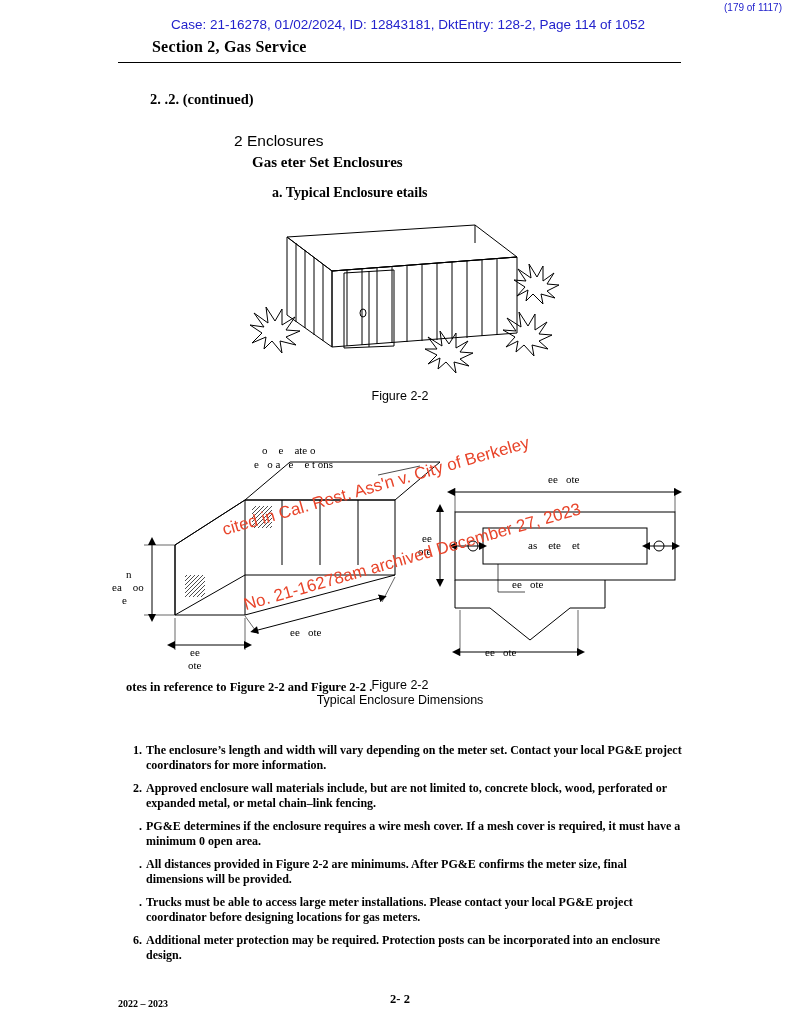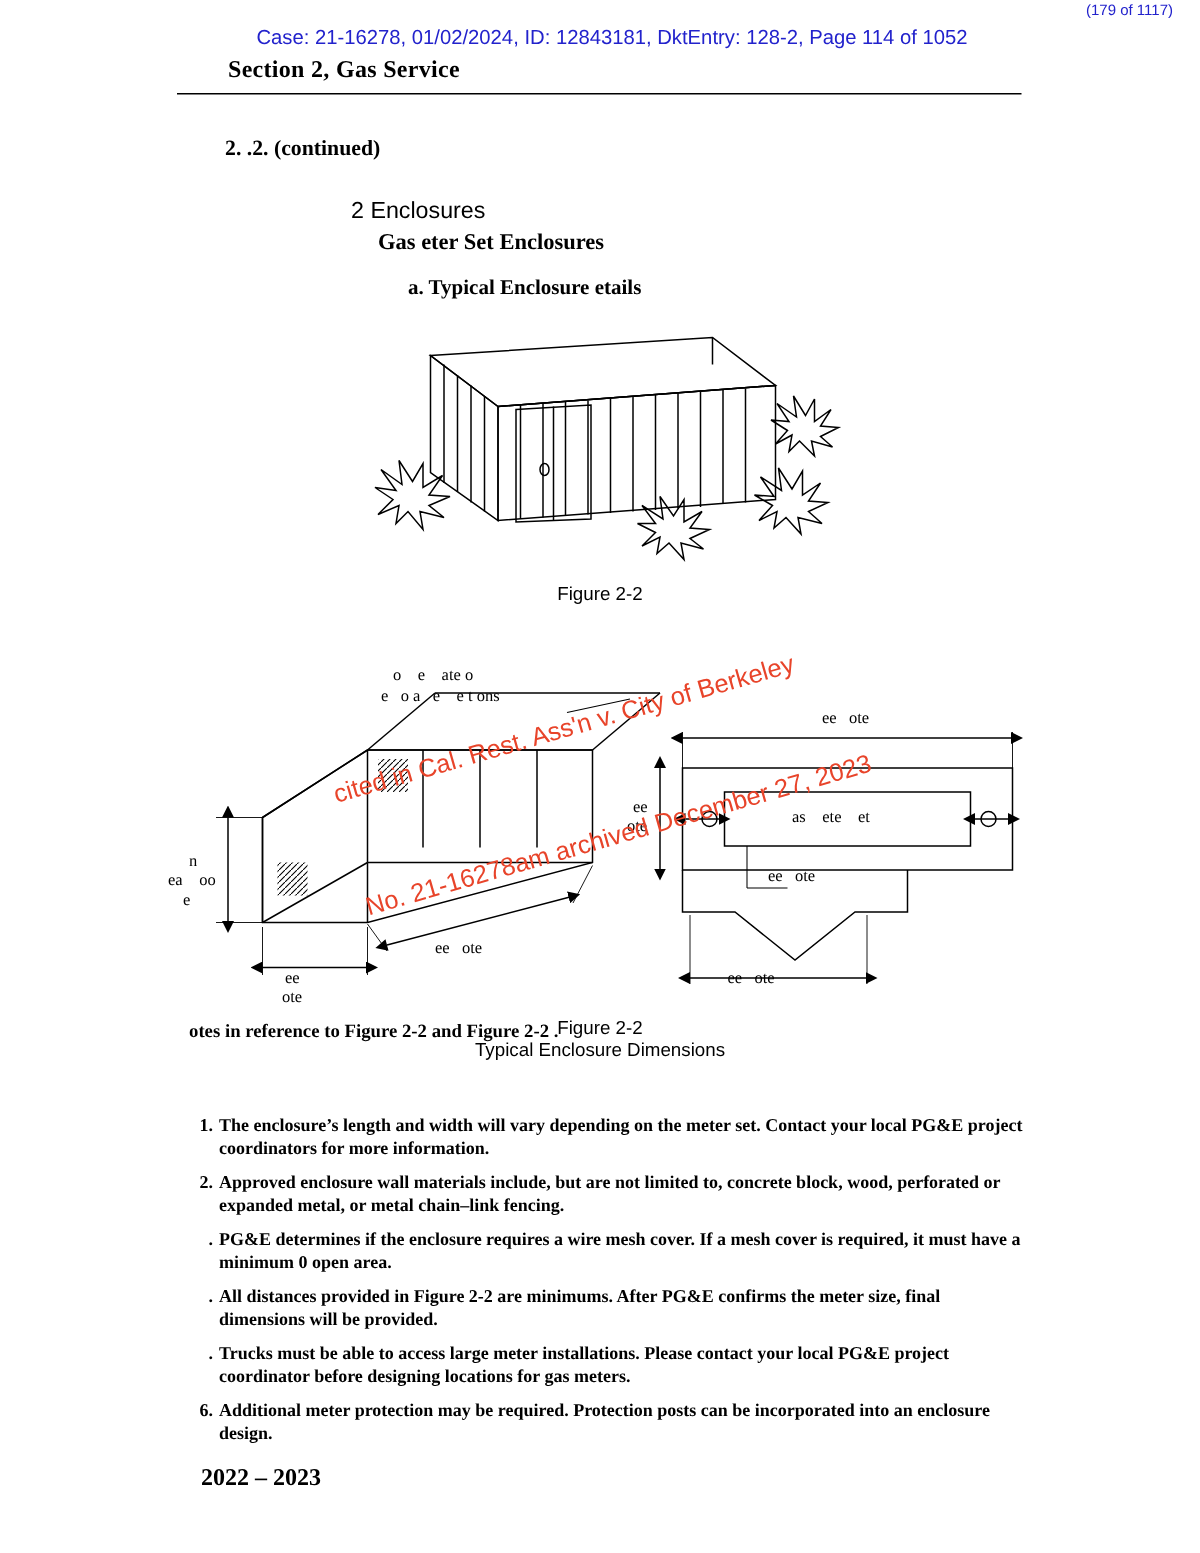--- a/index.html
+++ b/index.html
@@ -186,25 +186,24 @@
     top: 0;
     width: 16px;
     text-align: right;
     font-weight: bold;
   }
   .note .txt { font-weight: bold; }
 
   
   .foot-left {
     position: absolute;
-    bottom: 40px;
+    bottom: 26px;
     left: 118px;
-    font-size: 16px;
-    font-weight: bold;
-    margin-left: 16px;
+    font-size: 10px;
+    font-weight: bold;
   }
   .foot-center {
     position: absolute;
     bottom: 28px;
     left: 0;
     width: 800px;
     text-align: center;
     font-size: 12.5px;
     font-weight: bold;
   }
@@ -417,14 +416,15 @@
       <span class="num">.</span>
       <span class="txt">Trucks must be able to access large meter installations. Please contact your local PG&amp;E project coordinator before designing locations for gas meters.</span>
     </div>
     <div class="note">
       <span class="num">6.</span>
       <span class="txt">Additional meter protection may be required. Protection posts can be incorporated into an enclosure design.</span>
     </div>
   </div>
 
   <div class="foot-left">2022 – 2023</div>
+  <div class="foot-center">2-  2</div>
 
 </div>
 
 </body></html>

